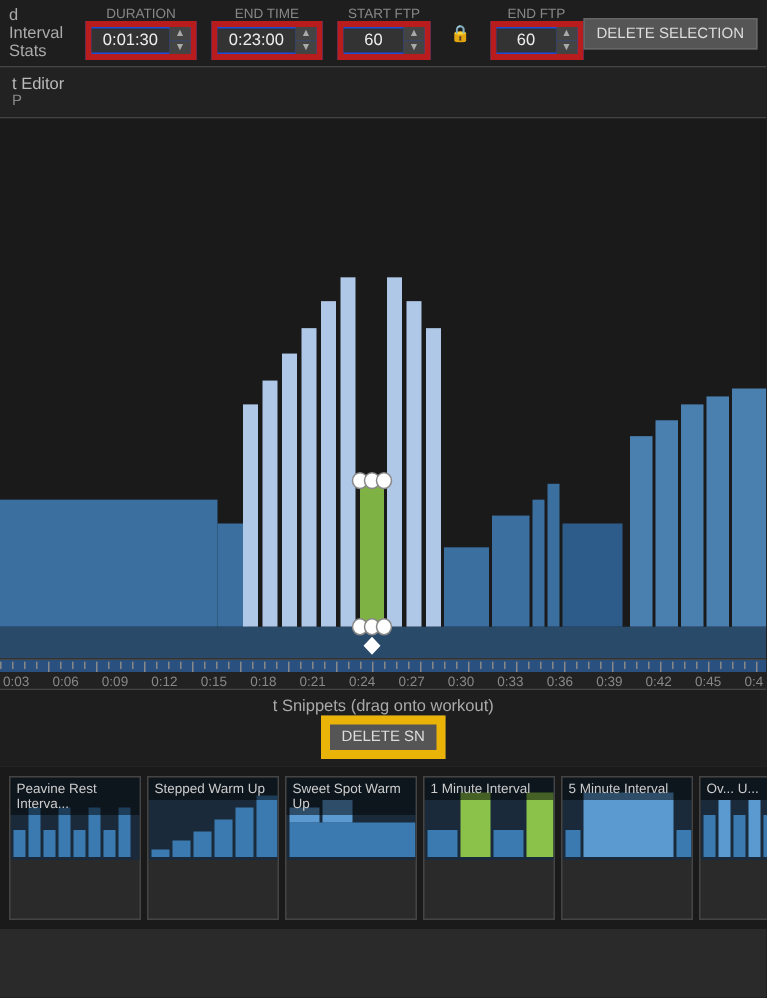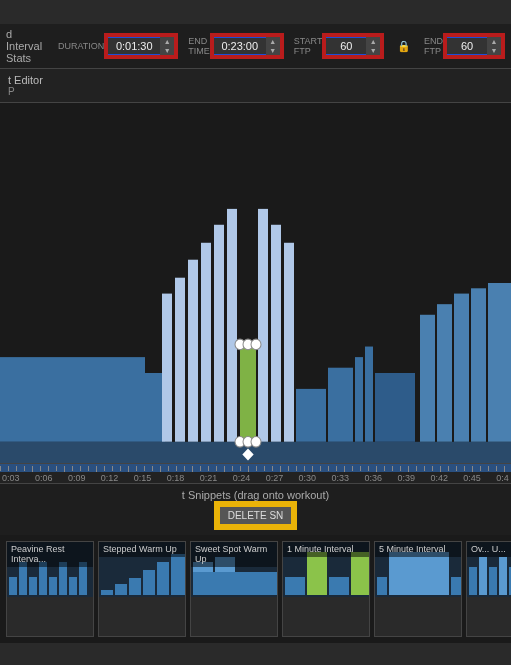--- a/index.html
+++ b/index.html
@@ -14,33 +14,33 @@
     }
 
     
     .stats-bar {
       background: #1e1e1e;
       padding: 4px 6px;
       display: flex;
       align-items: center;
       justify-content: space-between;
       border-bottom: 1px solid #444;
-      margin-top: 24px;
     }
     .stats-bar-left {
       display: flex;
       align-items: center;
       gap: 10px;
     }
     .stats-title {
       color: #aaa;
       font-size: 11px;
     }
     .stat-field {
       display: flex;
+      flex-direction: column;
       align-items: center;
     }
     .stat-label {
       color: #888;
       font-size: 9px;
       text-transform: uppercase;
     }
     .stat-input-wrap {
       display: flex;
       align-items: center;
@@ -245,20 +245,21 @@
       <span class="stat-label">END FTP</span>
       <div class="stat-input-wrap">
         <input class="stat-input" value="60" readonly="" style="width: 40px;">
         <div class="spin-btns">
           <button class="spin-btn">▲</button>
           <button class="spin-btn">▼</button>
         </div>
       </div>
     </div>
   </div>
+  <button class="delete-btn">DELETE SELECTION</button>
 </div>
 
 <div class="editor-header">
   <div class="editor-title">t Editor</div>
   <div class="editor-subtitle">P</div>
 </div>
 
 <div class="chart-area">
   <svg class="workout-svg" viewBox="0 0 511 340" preserveAspectRatio="none">
 

